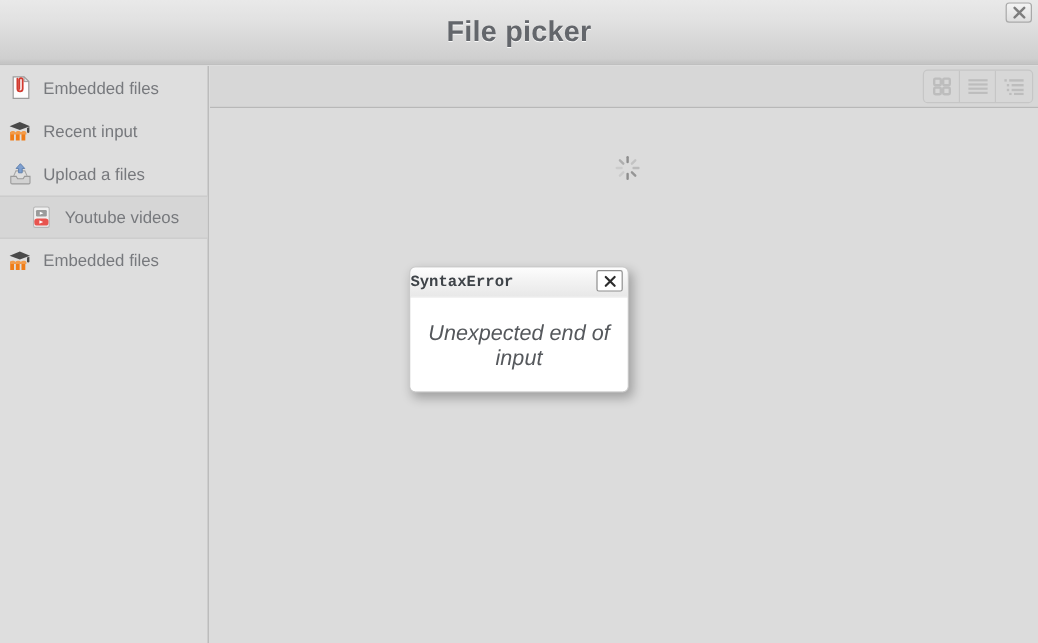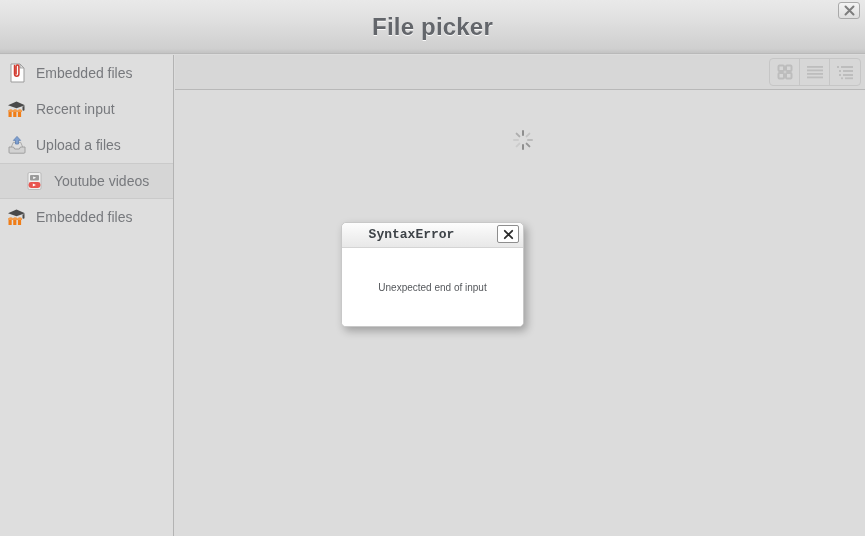--- a/index.html
+++ b/index.html
@@ -179,21 +179,21 @@
     height: 25px;
     background: linear-gradient(to bottom, #fdfdfd 0%, #f3f3f3 45%, #e8e8e8 100%);
     border-bottom: 1px solid #d4d4d4;
     border-radius: 5px 5px 0 0;
   }
 
   #dialog-title {
     position: absolute;
     left: 0; right: 16px;
     top: 4px;
-    text-align: center;
+    text-align: left;
     padding-right: 26px;
     font-family: "Liberation Mono", "DejaVu Sans Mono", monospace;
     font-size: 13px;
     font-weight: bold;
     color: #3e4348;
   }
 
   #dialog-close {
     position: absolute;
     right: 4px;
@@ -211,24 +211,25 @@
 
   #dialog-body {
     height: 79px;
     display: flex;
     align-items: center;
     justify-content: center;
     background: #ffffff;
   }
 
   #dialog-message {
-    font-size: 10px;
+    font-size: 18px;
     color: #55585c;
     text-align: center;
     padding: 0 10px;
+    font-style: italic;
   }
 </style>
 </head>
 <body>
 
 <div id="app">
 
   <div id="window-header">
     <div id="window-title">File picker</div>
     <div id="window-close">

